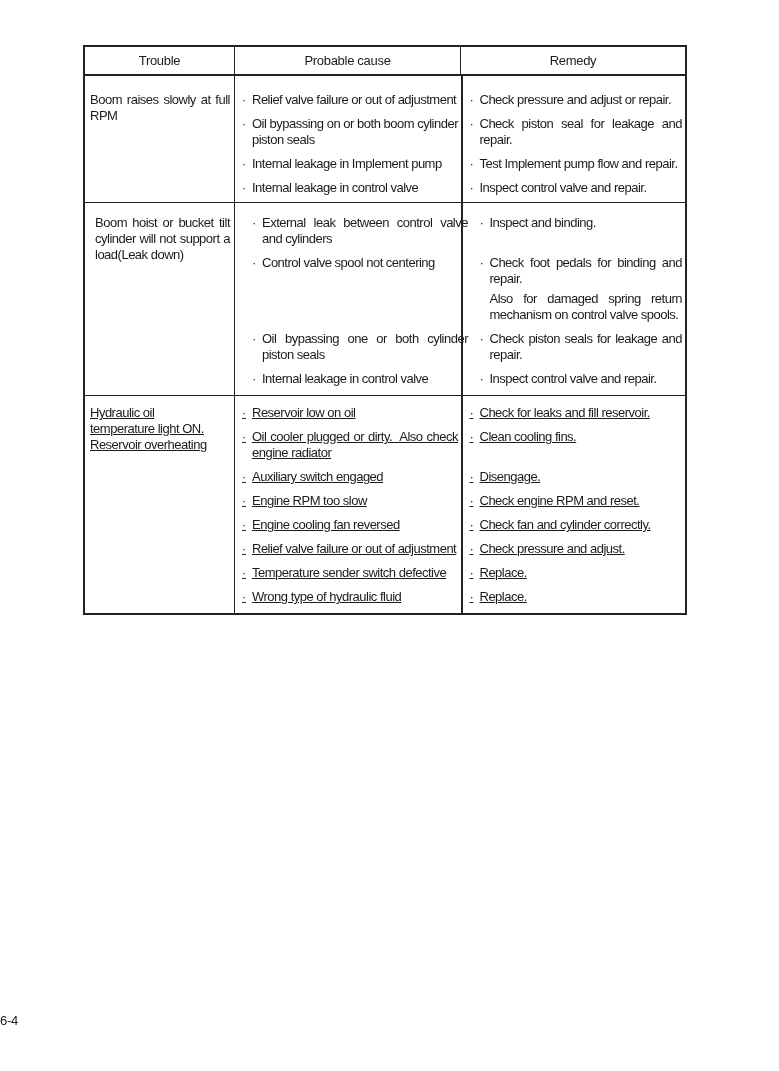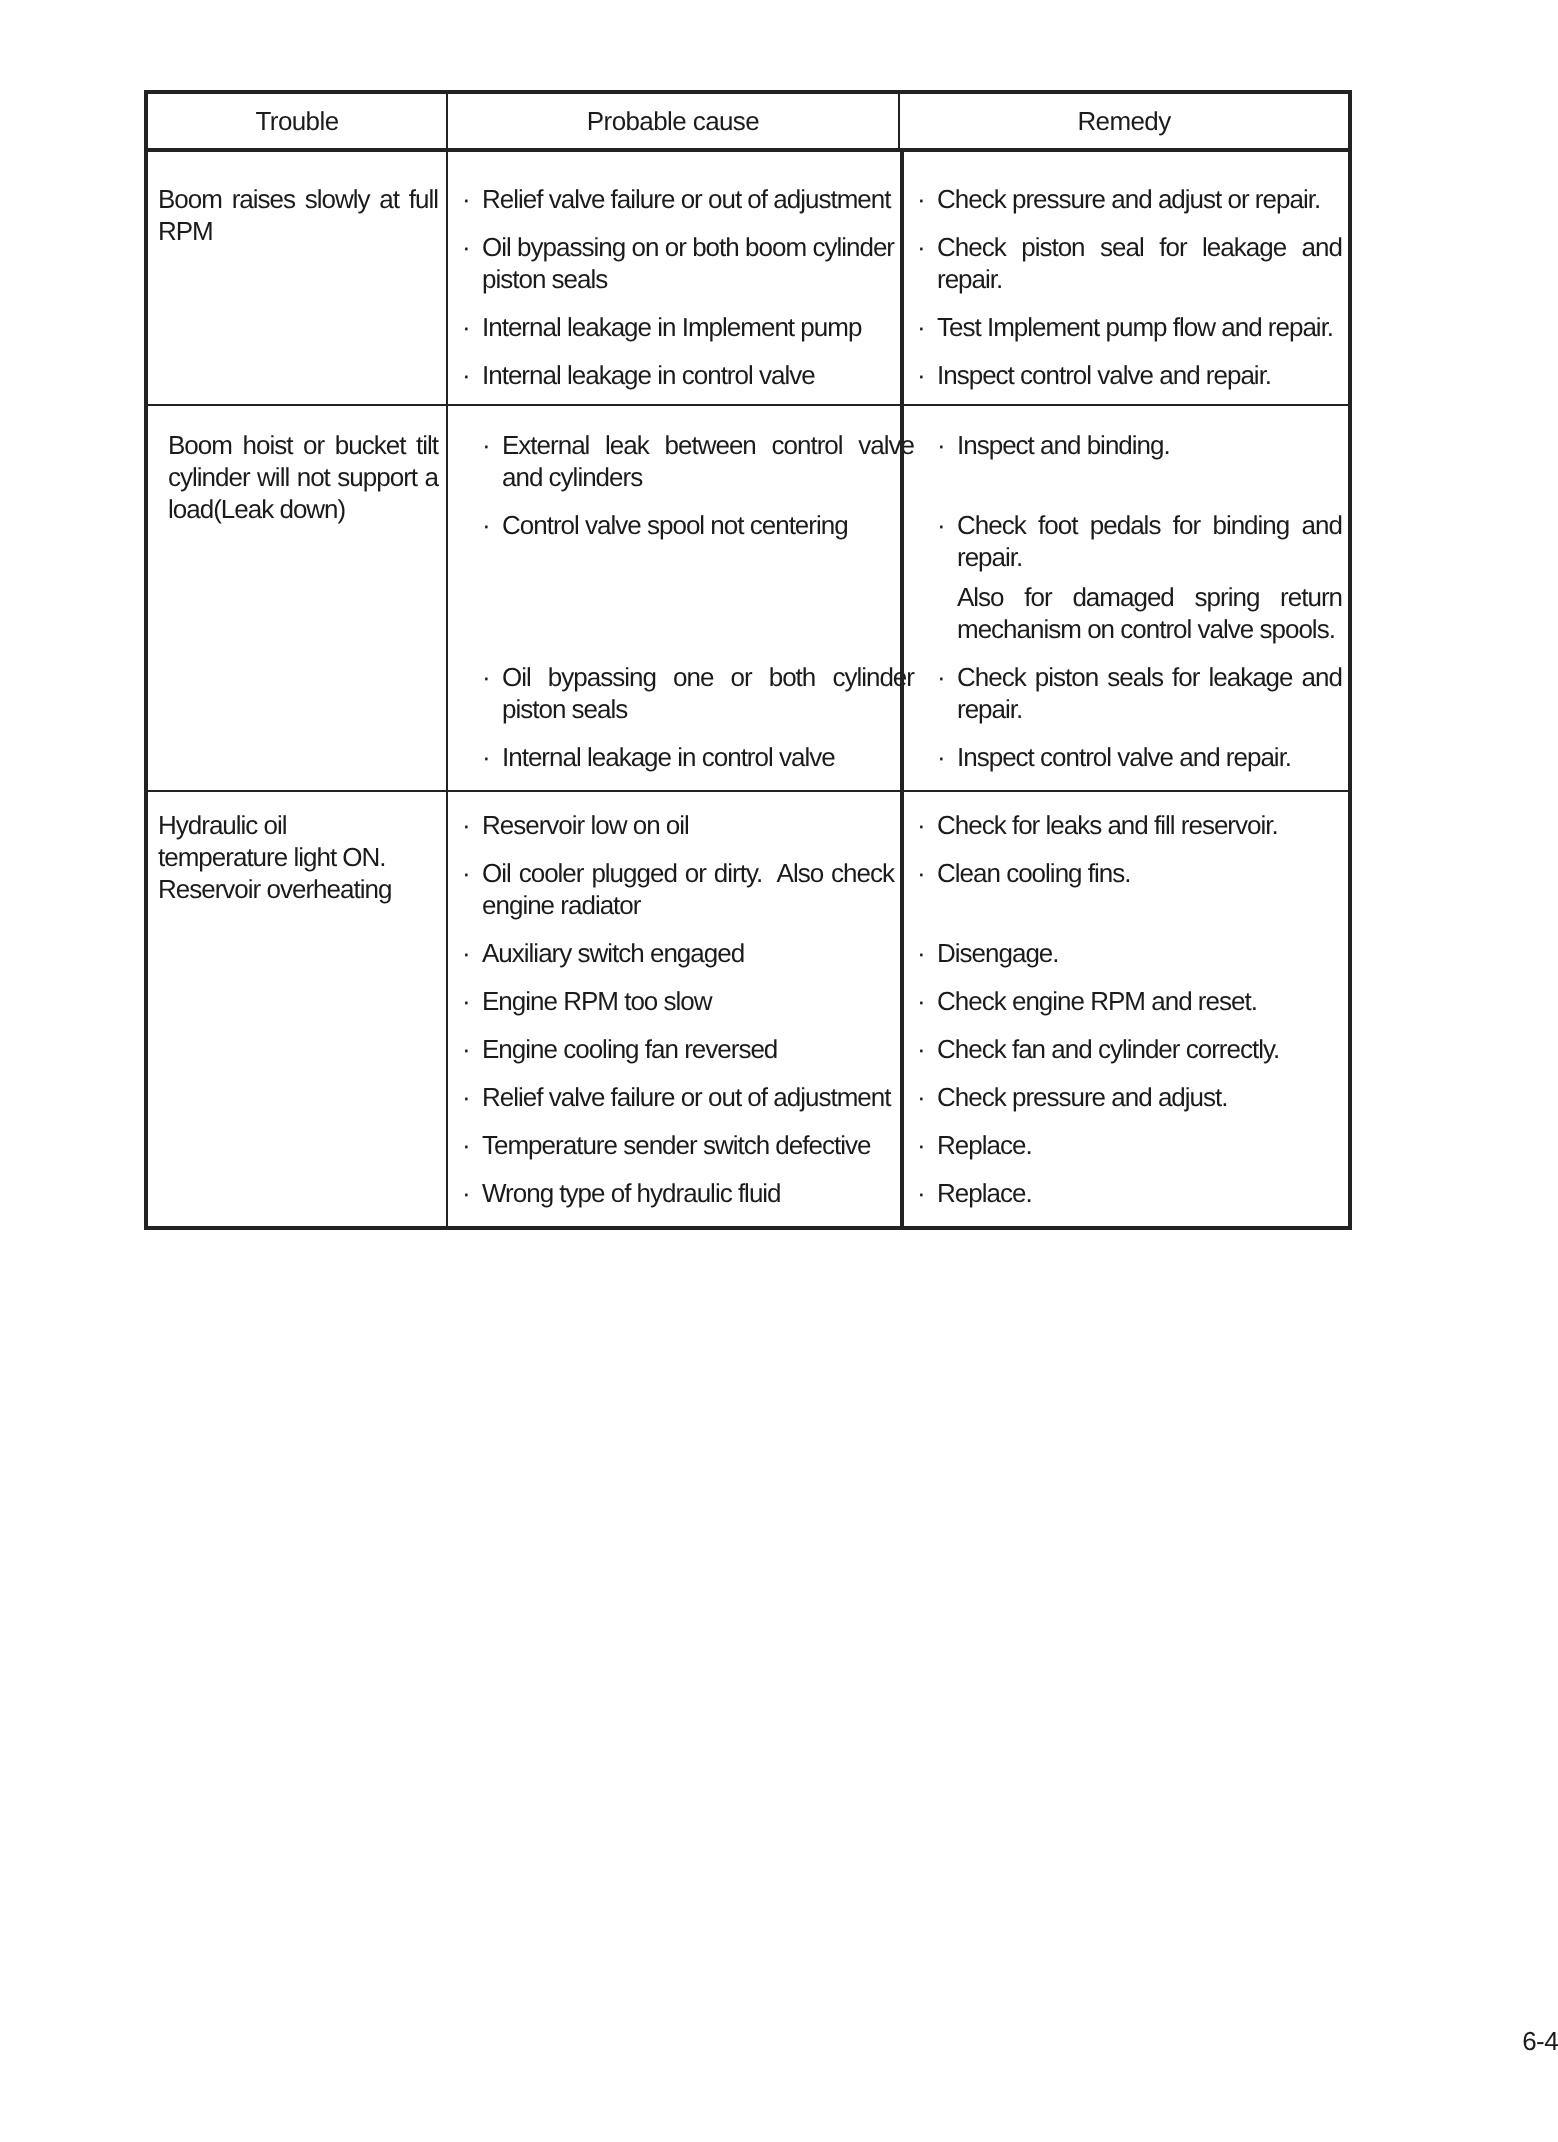--- a/index.html
+++ b/index.html
@@ -10,21 +10,21 @@
     font-family: "Liberation Sans", sans-serif;
     color: #1b1b1b;
     font-size: 13px;
     letter-spacing: -0.5px;
     line-height: 16px;
     -webkit-font-smoothing: antialiased;
   }
 
   .doc-table {
     position: absolute;
-    left: 72px; top: 45px;
+    left: 83px; top: 45px;
     width: 604px;
     border: 2px solid #222;
     background: #fff;
   }
 
   
   .thead { display: flex; height: 29px; border-bottom: 2px solid #222; }
   .thead .hcell {
     display: flex; align-items: center; justify-content: center;
     letter-spacing: -0.3px;
@@ -43,41 +43,41 @@
   }
   .pairs { flex: 1; position: relative; }
   .pairs::before {
     content: "";
     position: absolute; left: 226px; top: 0; bottom: 0;
     width: 1.5px; background: #222;
   }
 
   .r1 { min-height: 116px; }
   .r2 { min-height: 181px; }
-  .r3 { min-height: 215px; }
+  .r3 { min-height: 215px; text-decoration: underline; }
   .r1 .tcell-trouble, .r1 .pairs { padding-top: 16px; padding-bottom: 6px; }
   .r2 .tcell-trouble, .r2 .pairs { padding-top: 12px; padding-bottom: 8px; padding-left: 10px; }
   .r3 .tcell-trouble, .r3 .pairs { padding-top: 9px; padding-bottom: 8px; }
 
   .pair { display: flex; margin-bottom: 8px; }
   .pair:last-child { margin-bottom: 0; }
   .cell-cause  { width: 226px; display: flex; padding-right: 3px; }
   .cell-remedy { flex: 1; display: flex; padding-left: 1.5px; padding-right: 3px; }
   .bullet { width: 10px; flex: none; margin-left: 7px; line-height: 16px; }
   .ptext { flex: 1; min-width: 0; }
   .para + .para { margin-top: 4px; }
 
   
   .para .line, .trouble-text .line { line-height: 16px; }
   .jl > .line:not(.last) { text-align: justify; text-align-last: justify; }
 
   .page-number {
     position: absolute;
     left: 0; right: 0; top: 1013px;
-    text-align: right;
+    text-align: left;
     letter-spacing: -0.3px;
   }
 </style>
 </head>
 <body>
 
 <div class="doc-table">
 
   <div class="thead">
     <div class="hcell h-trouble">Trouble</div>

